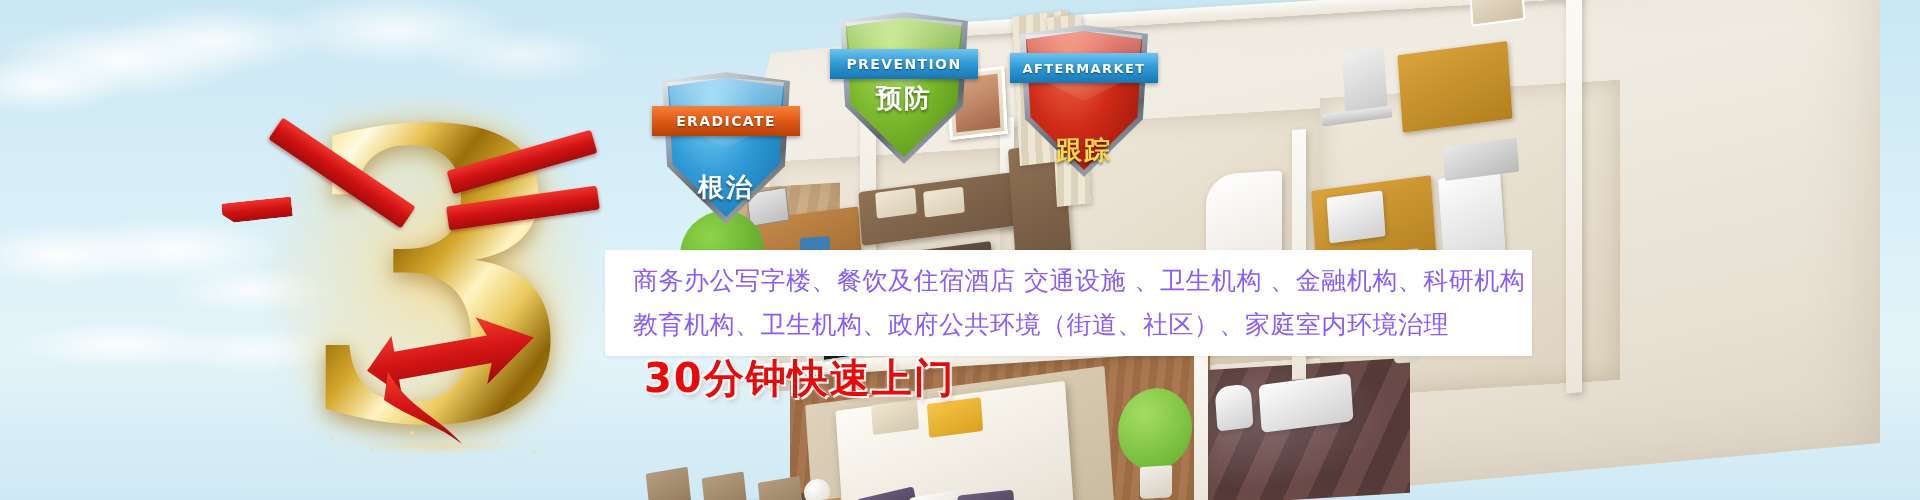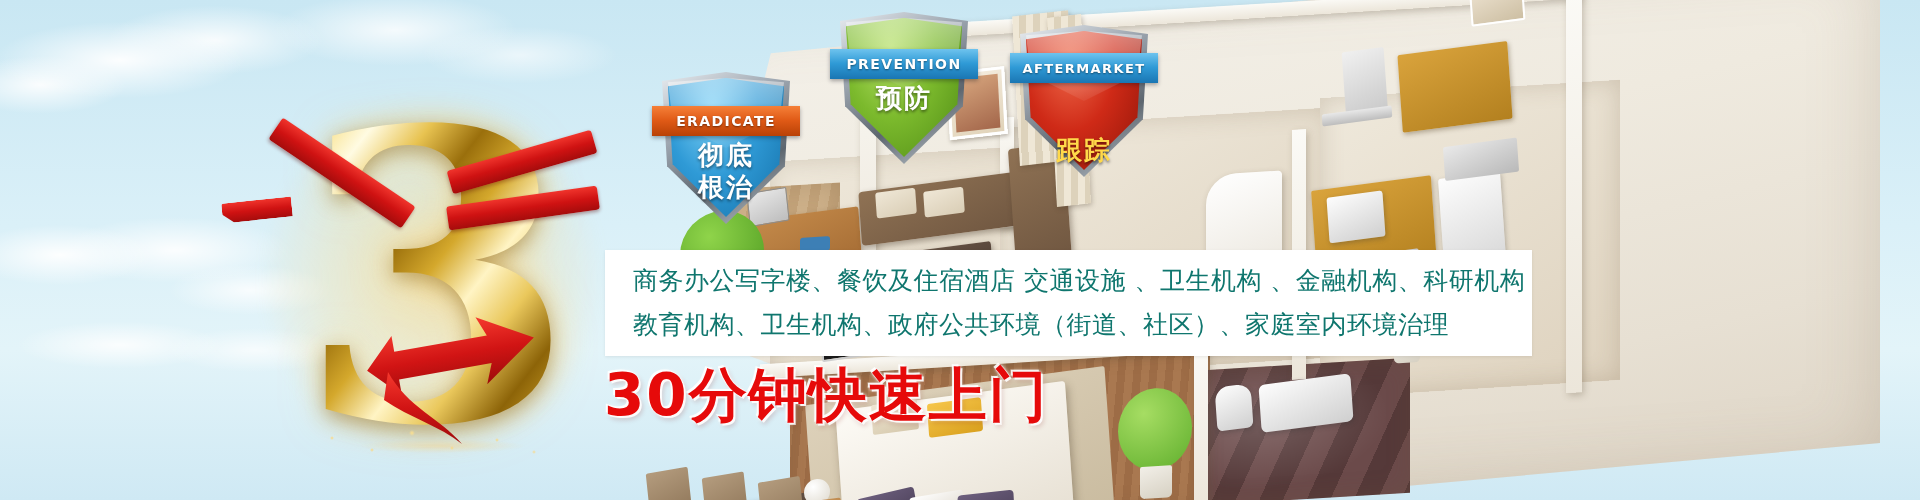--- a/index.html
+++ b/index.html
@@ -153,41 +153,40 @@
     background:#ffffff;
     display:flex; flex-direction:column;
     justify-content:center;
     padding:6px 0 6px 28px;
     box-shadow:0 1px 3px rgba(0,0,0,.08);
   }
   .copy-line {
     font-family:"DejaVu Sans","Liberation Sans",sans-serif;
     font-size:25px;
     line-height:44px;
-    color:#0f766e;
+    color:#8b5cf6;
     letter-spacing:.5px;
     white-space:nowrap;
   }
 
   
   .headline {
-    position:absolute; left:604px; top:358px;
+    position:absolute; left:644px; top:358px;
     font-family:"DejaVu Sans","Liberation Sans",sans-serif;
     font-weight:700;
-    font-size:58px;
+    font-size:40px;
     line-height:1;
     color:#e60a0a;
     letter-spacing:2px;
     white-space:nowrap;
     text-shadow:
       0 0 2px #ffffff, 0 0 4px #ffffff,
       2px 2px 0 rgba(255,255,255,.9),
       -2px -2px 0 rgba(255,255,255,.9),
       3px 4px 5px rgba(120,0,0,.18);
-    margin-top: 8px;
   }
 
   
   .shield {
     position:absolute;
     width:128px; height:152px;
     pointer-events:none;
   }
   .shield .rim {
     position:absolute; inset:0;
@@ -341,21 +340,20 @@
     <path d="M58,104 C78,140 110,150 132,176 C110,158 80,150 54,132 Z" fill="url(#rg)"></path>
   </svg>
 
   <div class="shield sh-blue" style="left:662px; top:72px;">
     <div class="rim"></div>
     <div class="face"></div>
     <div class="gloss"></div>
     <div class="sash sash-orange" style="top:34px;justify-content:center;">
       <span>ERADICATE</span>
     </div>
-    <div class="cn cn-white" style="top:68px;">彻底</div>
     <div class="cn cn-white" style="top:100px;">根治</div>
   </div>
 
   <div class="shield sh-green" style="left:840px; top:12px;">
     <div class="rim"></div>
     <div class="face"></div>
     <div class="gloss"></div>
     <div class="sash sash-blue" style="top:37px;">
       <span>PREVENTION</span>
     </div>

